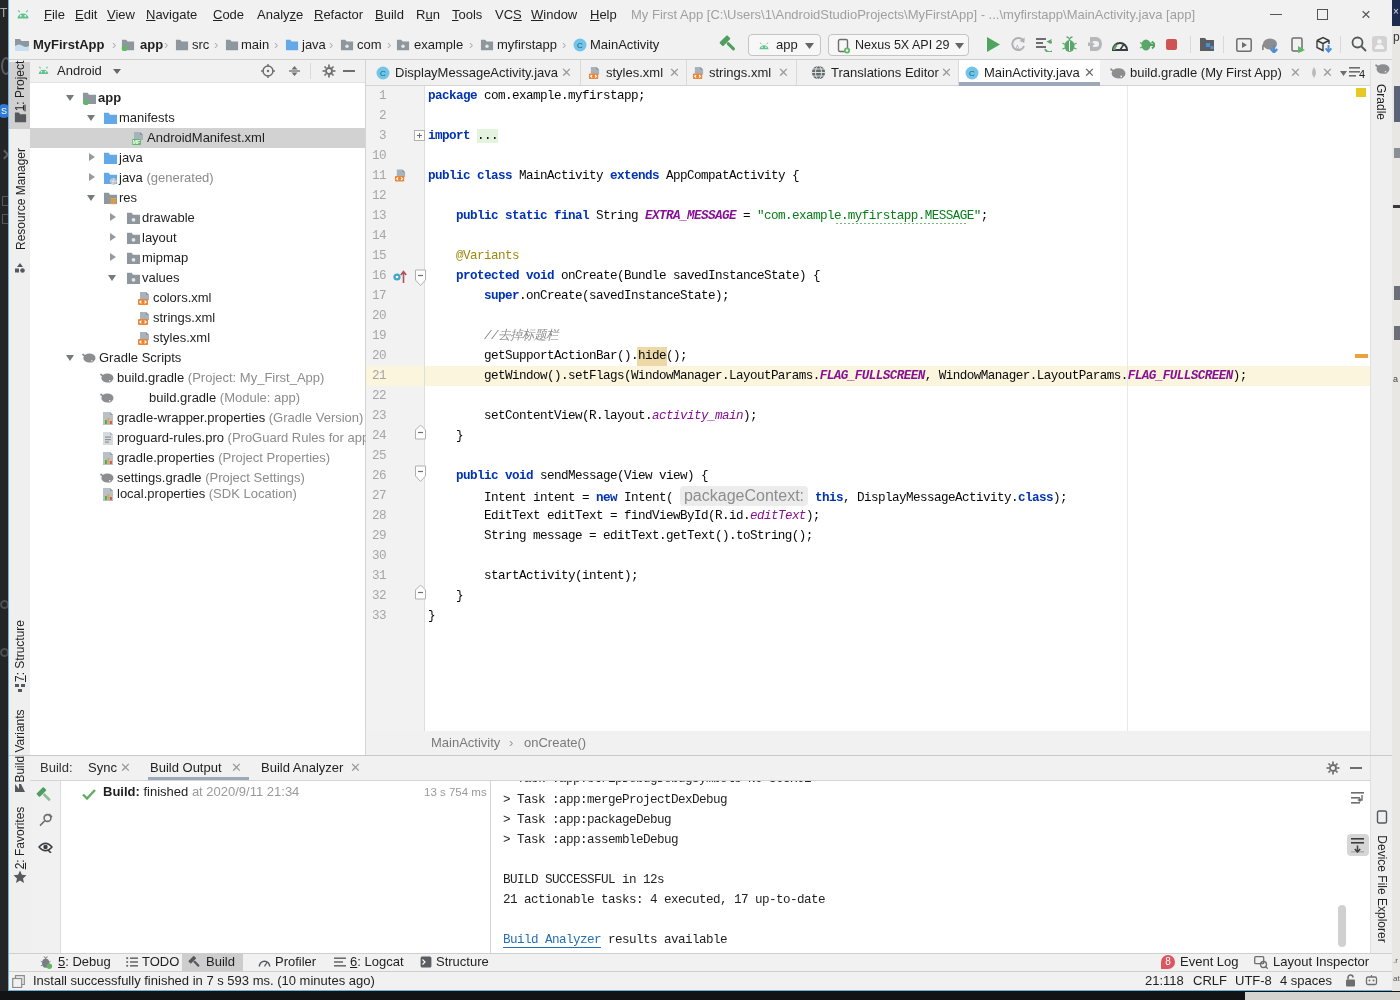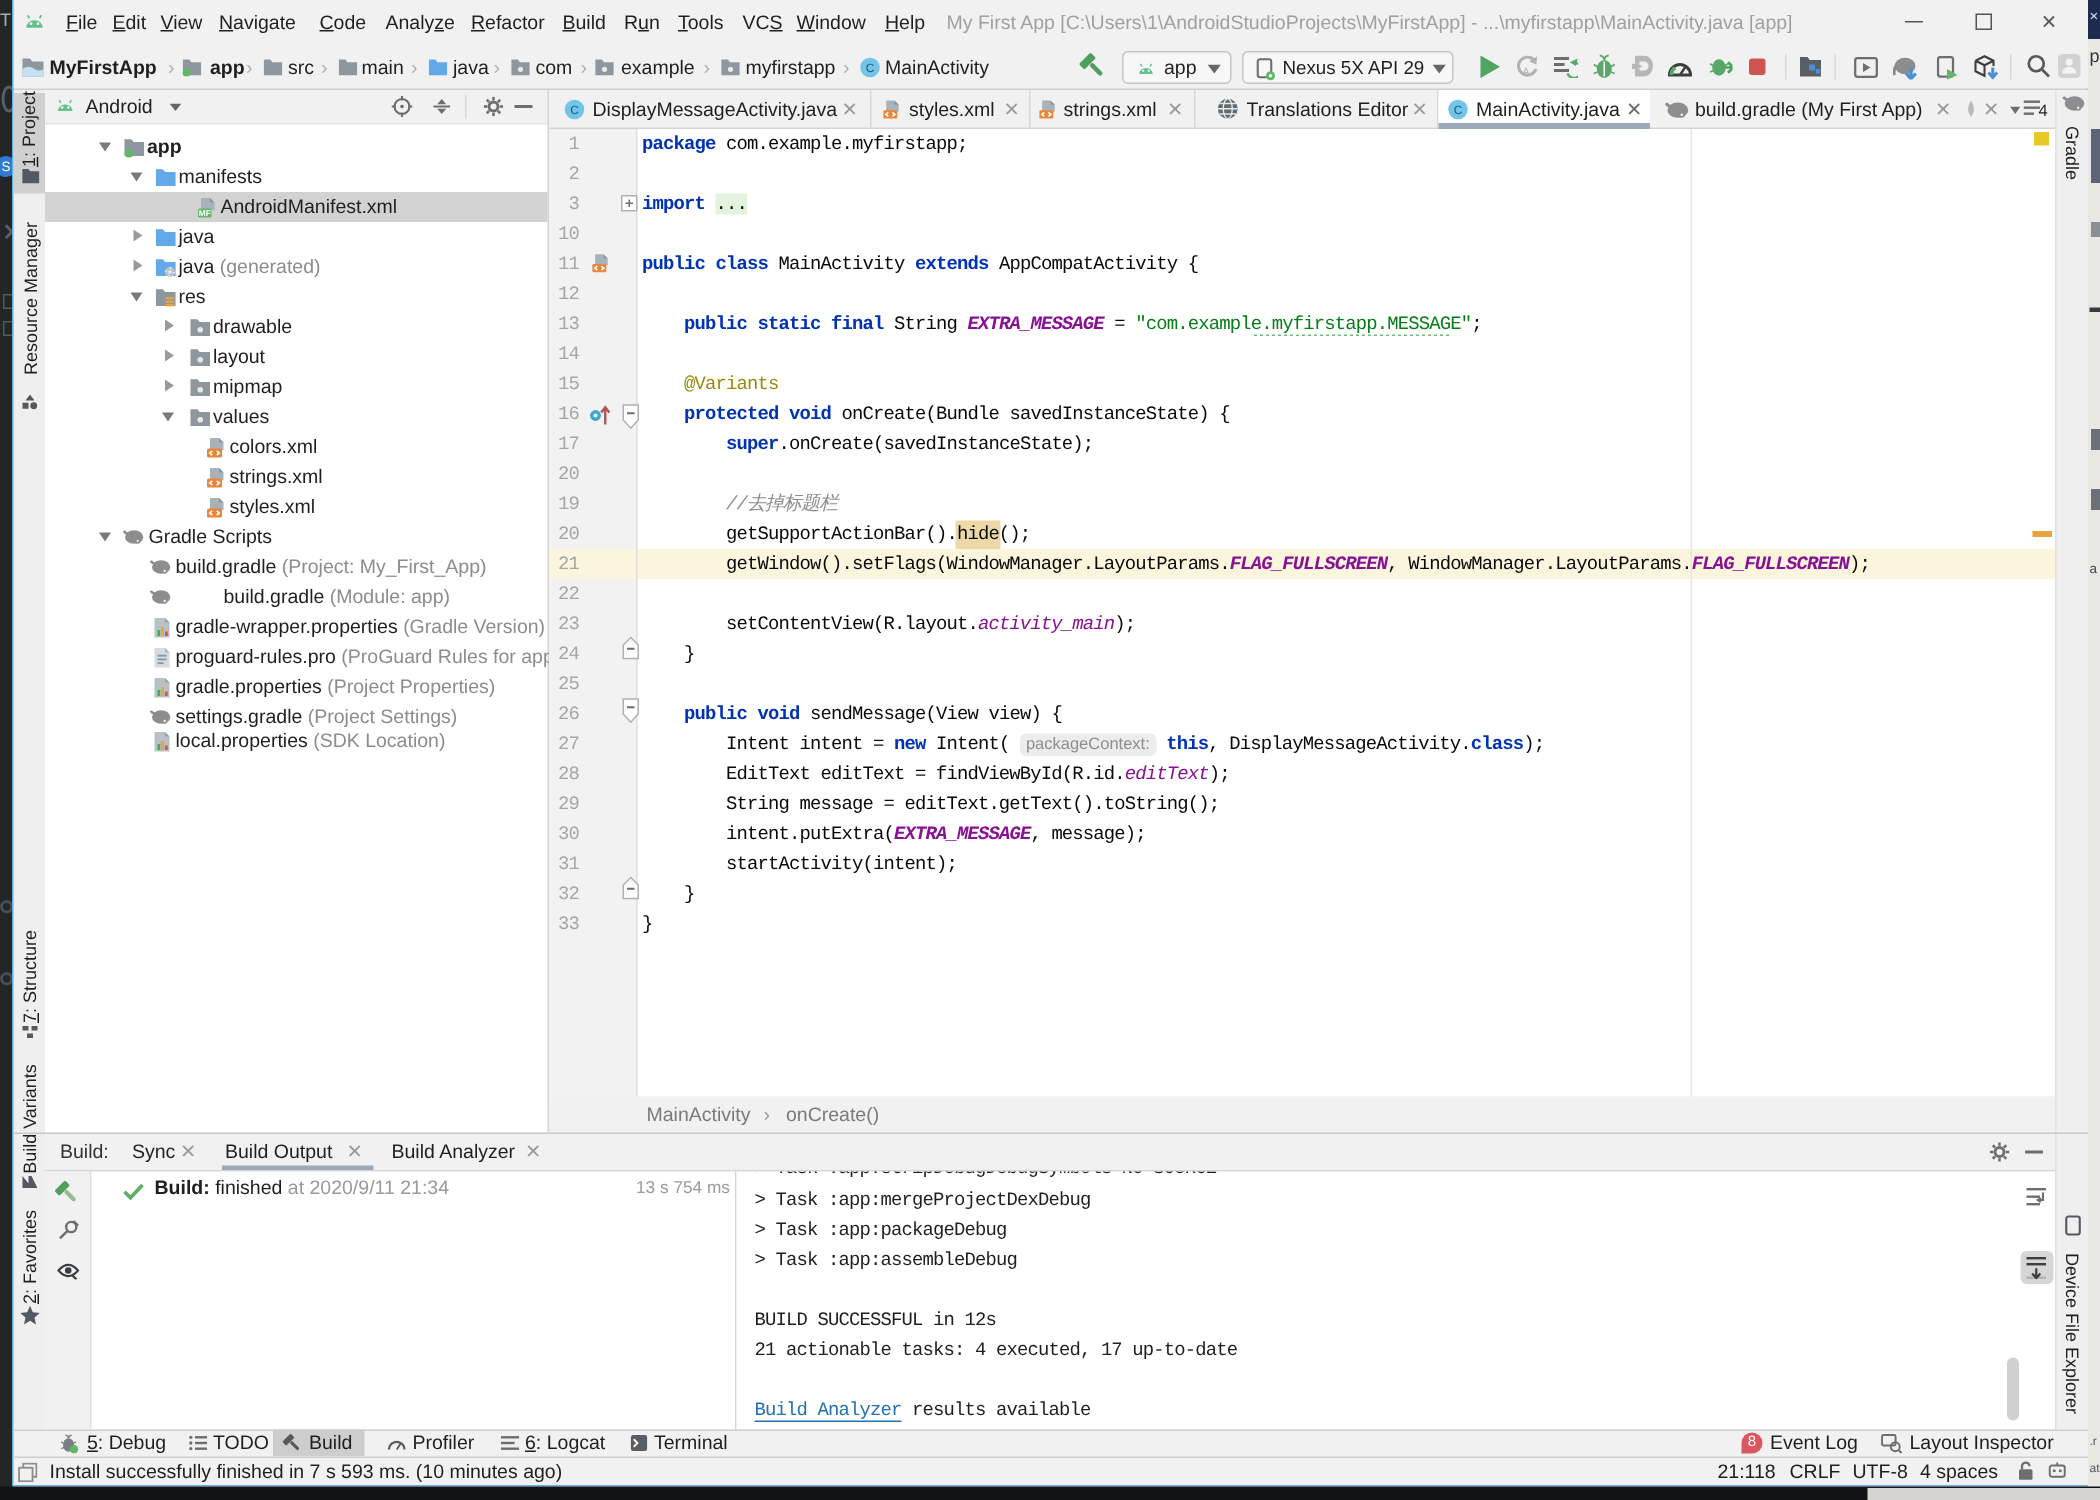--- a/index.html
+++ b/index.html
@@ -631,21 +631,21 @@
 <div class="ab" style="left:1359px;top:68px;font-size:11px;color:#1f1f1f;">4</div>
 
 <div class="ab" style="left:366px;top:86px;width:1004px;height:645px;background:#fff;"></div>
 <div class="ab" style="left:366px;top:86px;width:58px;height:645px;background:#f2f2f2;"></div>
 <div class="ab" style="left:366px;top:366px;width:1004px;height:20px;background:#fbf5dd;"></div>
 <div class="vline" style="left:424px;top:86px;height:645px;background:#dedede;"></div>
 <div class="vline" style="left:1127px;top:86px;height:645px;background:#e8e8e8;"></div>
 <style>
   .lnum { position:absolute; left:366px; width:20px; text-align:right; color:#a6a6a6; height:20px; line-height:20px; }
   .cl { position:absolute; left:428px; height:20px; line-height:20px; color:#080808; }
-  .hint { font-family:"Liberation Sans", sans-serif; font-size:11px; letter-spacing:0; color:#8e8e8e; background:#ececec; border-radius:4px; padding:1px 4px 2px 4px; }
+  .hint { font-family:"Liberation Sans", sans-serif; font-size:16px; letter-spacing:0; color:#8e8e8e; background:#ececec; border-radius:4px; padding:1px 4px 2px 4px; }
 </style>
 <div class="mono">
   <div class="lnum" style="top:86px;">1</div>
   <div class="lnum" style="top:106px;">2</div>
   <div class="lnum" style="top:126px;">3</div>
   <div class="lnum" style="top:146px;">10</div>
   <div class="lnum" style="top:166px;">11</div>
   <div class="lnum" style="top:186px;">12</div>
   <div class="lnum" style="top:206px;">13</div>
   <div class="lnum" style="top:226px;">14</div>
@@ -716,21 +716,20 @@
   <div class="cl" style="top:286px;">        <span class="k">super</span>.onCreate(savedInstanceState);</div>
   <div class="cl" style="top:326px;">        <span class="cm">//去掉标题栏</span></div>
   <div class="cl" style="top:346px;">        getSupportActionBar().hide();</div>
   <div class="cl" style="top:366px;">        getWindow().setFlags(WindowManager.LayoutParams.<span class="c">FLAG_FULLSCREEN</span>, WindowManager.LayoutParams.<span class="c">FLAG_FULLSCREEN</span>);</div>
   <div class="cl" style="top:406px;">        setContentView(R.layout.<span class="f">activity_main</span>);</div>
   <div class="cl" style="top:426px;">    }</div>
   <div class="cl" style="top:466px;">    <span class="k">public void</span> sendMessage(View view) {</div>
   <div class="cl" style="top:486px;">        Intent intent = <span class="k">new</span> Intent( <span class="hint">packageContext:</span> <span class="k">this</span>, DisplayMessageActivity.<span class="k">class</span>);</div>
   <div class="cl" style="top:506px;">        EditText editText = findViewById(R.id.<span class="f">editText</span>);</div>
   <div class="cl" style="top:526px;">        String message = editText.getText().toString();</div>
-  <div class="cl" style="top:546px;">        intent.putExtra(<span class="c">EXTRA_MESSAGE</span>, message);</div>
   <div class="cl" style="top:566px;">        startActivity(intent);</div>
   <div class="cl" style="top:586px;">    }</div>
   <div class="cl" style="top:606px;">}</div>
 </div>
 
 <div class="ab" style="left:1356px;top:88px;width:10px;height:9px;background:#e8c825;"></div>
 <div class="ab" style="left:1355px;top:354px;width:13px;height:4px;background:#e8a33d;"></div>
 
 <div class="ab" style="left:366px;top:731px;width:1004px;height:24px;background:#f1f1f1;color:#7a7a7a;">
   <span class="ab" style="left:65px;top:0;line-height:24px;">MainActivity</span>
@@ -870,21 +869,21 @@
 <svg class="ab" style="left:334px;top:957px;" width="12" height="10" viewBox="0 0 12 10">
   <rect x="0" y="0.4" width="12" height="1.6" fill="#6e6e6e"></rect>
   <rect x="0" y="4.2" width="9" height="1.6" fill="#6e6e6e"></rect>
   <rect x="0" y="8" width="12" height="1.6" fill="#6e6e6e"></rect>
 </svg>
 <div class="ab" style="left:350px;top:953px;height:18px;line-height:18px;"><u>6</u>: Logcat</div>
 <svg class="ab" style="left:420px;top:956px;" width="12" height="12" viewBox="0 0 12 12">
   <rect x="0.6" y="0.6" width="10.8" height="10.8" rx="1.5" fill="#5a5e62"></rect>
   <path d="M2.5 3.5 L5 6 L2.5 8.5" fill="none" stroke="#fff" stroke-width="1.2"></path>
 </svg>
-<div class="ab" style="left:436px;top:953px;height:18px;line-height:18px;">Terminal</div>
+<div class="ab" style="left:436px;top:953px;height:18px;line-height:18px;">Structure</div>
 <div class="ab" style="left:1161px;top:955px;width:14px;height:14px;background:#db5860;border-radius:50% 50% 50% 0;"></div>
 <div class="ab" style="left:1161px;top:955px;width:14px;height:14px;color:#fff;font-size:10px;text-align:center;line-height:14px;">8</div>
 <div class="ab" style="left:1180px;top:953px;height:18px;line-height:18px;">Event Log</div>
 <svg class="ab" style="left:1254px;top:956px;" width="14" height="13" viewBox="0 0 14 13">
   <rect x="0.7" y="0.7" width="9" height="7" rx="1" fill="none" stroke="#6e6e6e" stroke-width="1.3"></rect>
   <circle cx="9.5" cy="8.5" r="3" fill="none" stroke="#6e6e6e" stroke-width="1.3"></circle>
   <line x1="11.7" y1="10.7" x2="13.7" y2="12.7" stroke="#6e6e6e" stroke-width="1.3"></line>
 </svg>
 <div class="ab" style="left:1273px;top:953px;height:18px;line-height:18px;">Layout Inspector</div>
 

